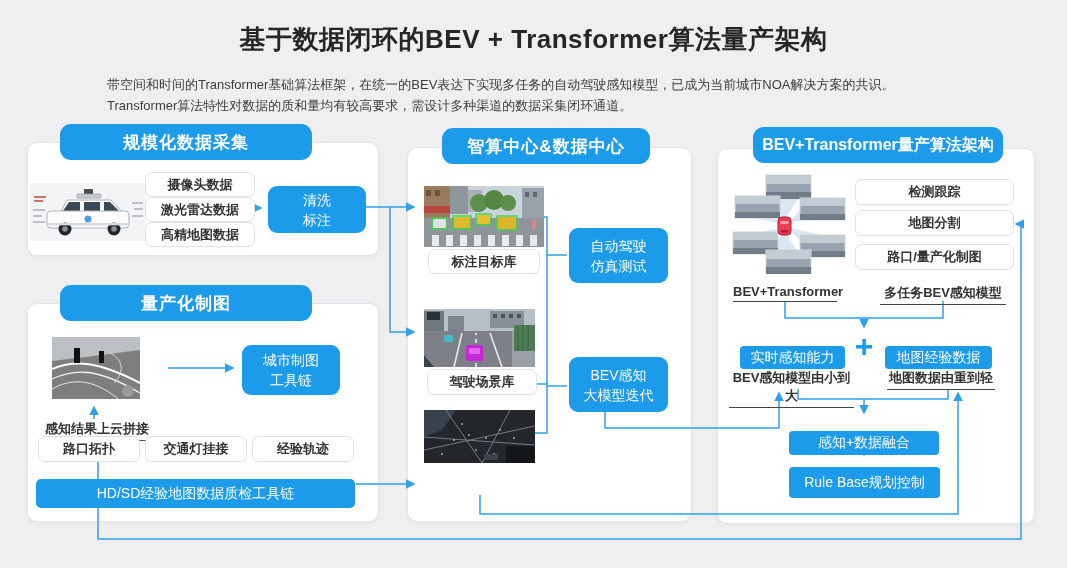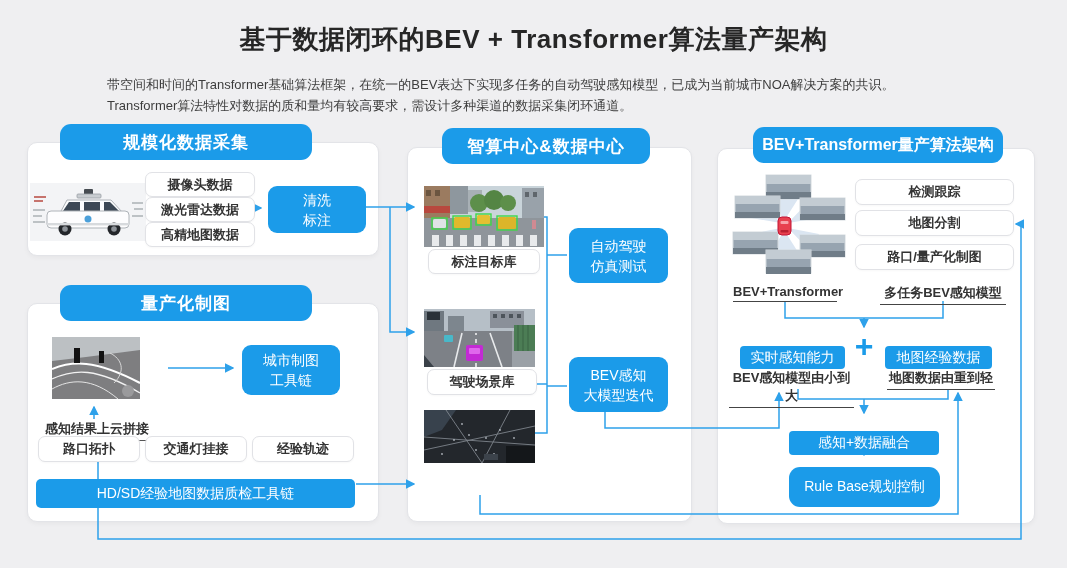--- a/index.html
+++ b/index.html
@@ -307,15 +307,15 @@
   <div class="ulabel" style="left:880px;top:284px;width:126px;border-color:#444;">多任务BEV感知模型</div>
 
   <div class="bbox" style="left:740px;top:337px;width:105px;height:23px;">实时感知能力</div>
   <div class="plus" style="left:849px;top:331px;width:30px;">+</div>
   <div class="bbox" style="left:885px;top:337px;width:107px;height:23px;">地图经验数据</div>
 
   <div class="ulabel" style="left:729px;top:369px;width:125px;border-color:#444;">BEV感知模型由小到大</div>
   <div class="ulabel" style="left:887px;top:369px;width:108px;border-color:#444;">地图数据由重到轻</div>
 
   <div class="bbox" style="left:789px;top:422px;width:150px;height:24px;">感知+数据融合</div>
-  <div class="bbox" style="left:789px;top:458px;width:151px;height:40px;border-radius:11px;">Rule Base规划控制</div>
+  <div class="bbox" style="left:789px;top:458px;width:151px;height:31px;">Rule Base规划控制</div>
 
 </div>
 
 </body></html>

